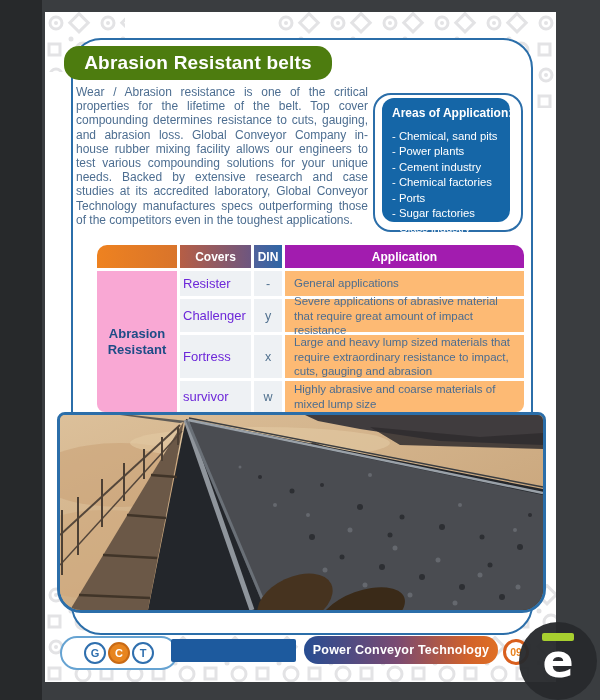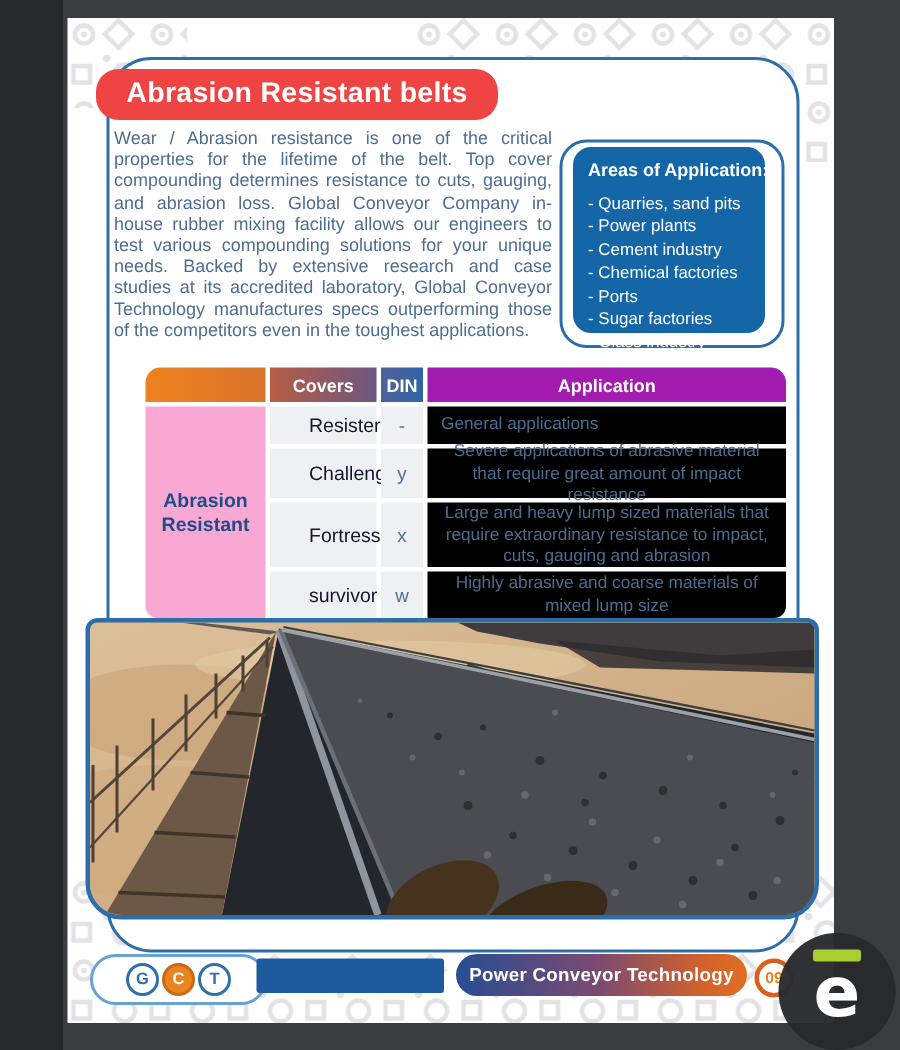--- a/index.html
+++ b/index.html
@@ -10,21 +10,21 @@
   }
   .left-strip{position:absolute;left:0;top:0;width:42px;height:700px;background:#27292b;}
   .page{position:absolute;left:45px;top:12px;width:511px;height:670px;background:#ffffff;}
   .pattern-svg{position:absolute;pointer-events:none;}
   .frame{
     position:absolute;left:26px;top:26px;width:458px;height:593px;
     border:2px solid #2b6ea9;border-radius:30px;background:#ffffff;
   }
   .title-box{
     position:absolute;left:19px;top:34px;width:268px;height:34px;
-    background:#ef4444;border-radius:15px;
+    background:#4d7c0f;border-radius:15px;
     color:#fff;font-weight:bold;font-size:19px;
     display:flex;align-items:center;justify-content:center;letter-spacing:.2px;text-align:right;
   }
   .intro{
     position:absolute;left:31px;top:73px;width:292px;
     color:#4d6e91;font-size:12px;line-height:14.2px;text-align:justify;
   }
   .areas-outline{
     position:absolute;left:328px;top:81px;width:146px;height:135px;
     border:2px solid #2b6ea9;border-radius:18px;
@@ -46,23 +46,23 @@
   .hcell{color:#fff;font-size:12px;font-weight:bold;display:flex;align-items:center;justify-content:center;}
   .h1{background:linear-gradient(90deg,#ee8220,#d9742b);border-top-left-radius:10px;}
   .h2{background:linear-gradient(90deg,#b65e45,#6d5680);}
   .h3{background:linear-gradient(90deg,#50619b,#2f66a5);}
   .h4{background:#a21caf;border-top-right-radius:10px;}
   .grp{
     grid-column:1;grid-row:2/6;background:#f9a8d4;color:#1d4c86;font-weight:bold;
     font-size:13px;display:flex;align-items:center;justify-content:center;text-align:center;
     line-height:1.2;border-bottom-left-radius:8px;
   }
-  .cov{background:#eef1f4;color:#0f172a;font-size:13px;display:flex;align-items:center;padding-left:26px;}
+  .cov{background:#eef1f4;color:#6d28d9;font-size:13px;display:flex;align-items:center;padding-left:3px;}
   .din{background:#eef1f4;color:#51718f;font-size:12.5px;display:flex;align-items:center;justify-content:center;}
-  .app{background:#000000;color:#4c6d90;font-size:11.5px;line-height:1.22;display:flex;align-items:center;padding:3px 9px;box-sizing:border-box;text-align:center;}
+  .app{background:#fdba74;color:#4c6d90;font-size:11.5px;line-height:1.22;display:flex;align-items:center;padding:3px 9px;box-sizing:border-box;}
   .app.last{border-bottom-right-radius:8px;}
 
   .photo{
     position:absolute;left:12px;top:400px;width:483px;height:195px;
     border:3px solid #2b6ea9;border-radius:8px 8px 24px 24px;overflow:hidden;background:#c9a67c;
   }
   .photo svg{display:block;}
 
   .logo-pill{
     position:absolute;left:15px;top:624px;width:114px;height:30px;
@@ -129,21 +129,21 @@
   <div class="title-box">
     <span>Abrasion Resistant belts</span>
   </div>
 
   <div class="intro">Wear / Abrasion resistance is one of the critical properties for the lifetime of the belt. Top cover compounding determines resistance to cuts, gauging, and abrasion loss. Global Conveyor Company in-house rubber mixing facility allows our engineers to test various compounding solutions for your unique needs. Backed by extensive research and case studies at its accredited laboratory, Global Conveyor Technology manufactures specs outperforming those of the competitors even in the toughest applications.</div>
 
   <div class="areas-outline"></div>
   <div class="areas-box">
     <div class="areas-heading">Areas of Application:</div>
     <div class="areas-list">
-      <div class="areas-item">- Quarries, sand pits</div>
+      <div class="areas-item">- Chemical, sand pits</div>
       <div class="areas-item">- Power plants</div>
       <div class="areas-item">- Cement industry</div>
       <div class="areas-item">- Chemical factories</div>
       <div class="areas-item">- Ports</div>
       <div class="areas-item">- Sugar factories</div>
       <div class="areas-item">- Glass industry</div>
     </div>
   </div>
 
   <div class="tbl">

